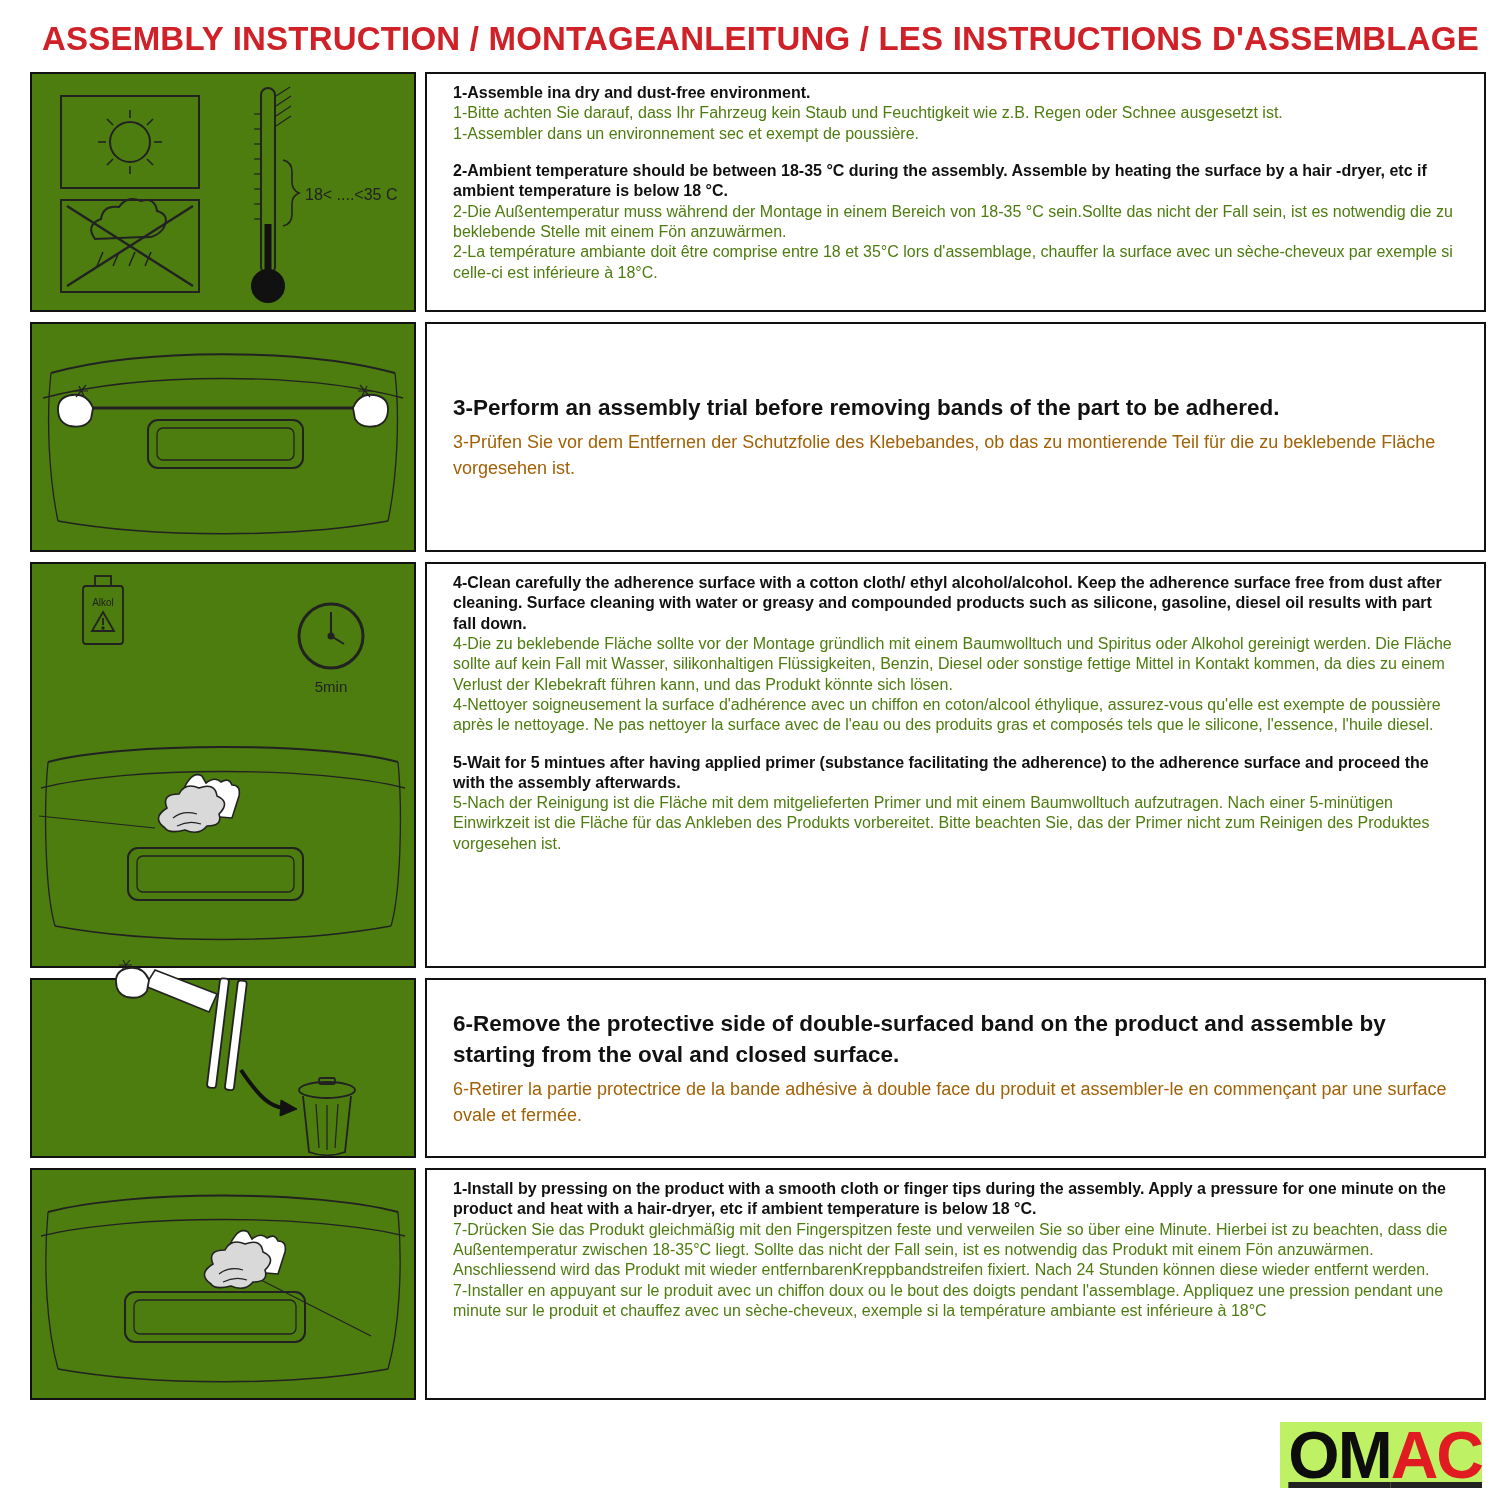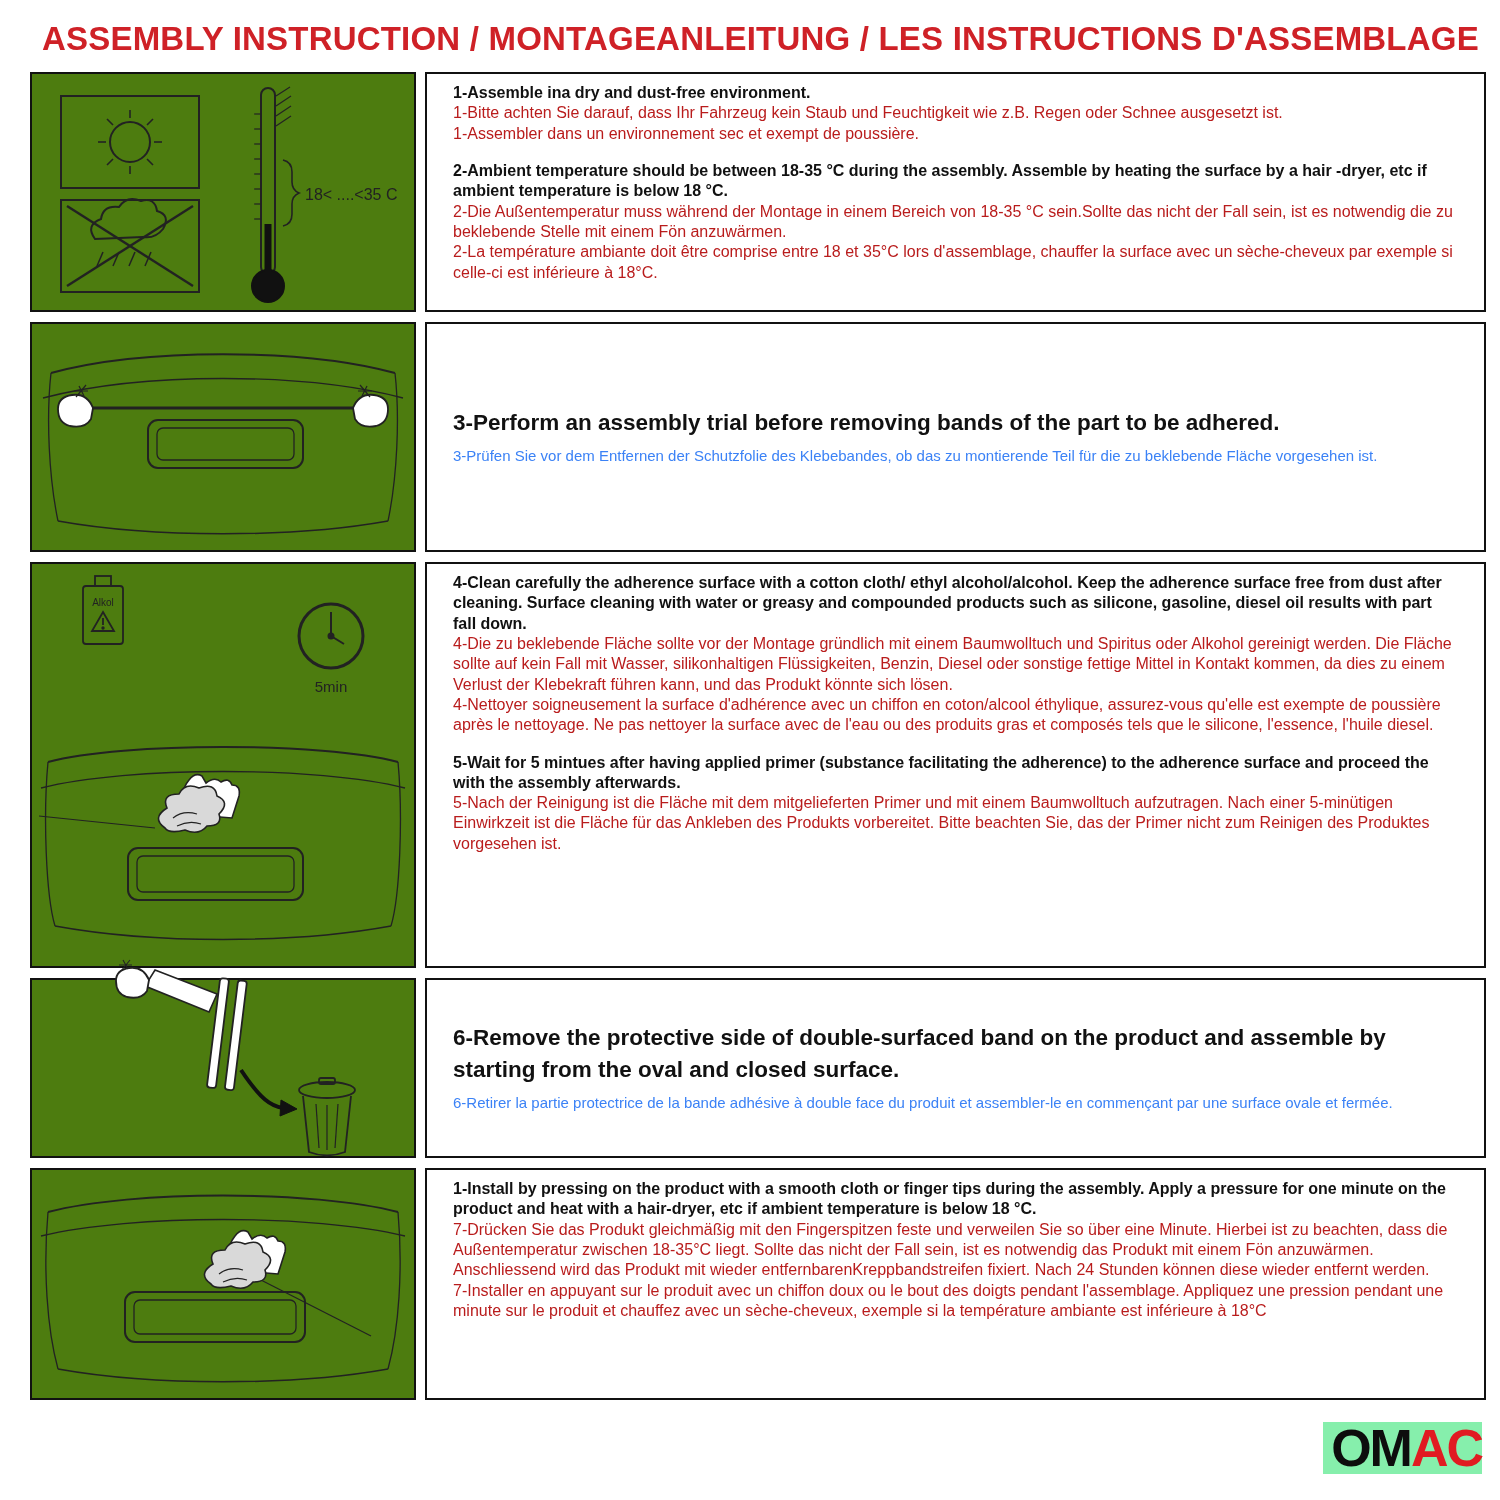--- a/index.html
+++ b/index.html
@@ -3,28 +3,28 @@
 <meta charset="utf-8">
 <style>
   html,body{margin:0;padding:0;background:#ffffff;}
   body{width:1500px;height:1500px;font-family:"Liberation Sans",sans-serif;color:#222;}
   .page{position:relative;width:1500px;height:1500px;box-sizing:border-box;padding-top:14px;}
   .title{color:#cf2127;font-weight:bold;font-size:33px;letter-spacing:.2px;margin:6px 20px 14px 42px;white-space:nowrap;}
   .row{display:flex;align-items:stretch;gap:9px;margin:0 14px 10px 30px;}
   .illus-box{flex:none;width:386px;border:2px solid #111;box-sizing:border-box;display:flex;align-items:center;justify-content:center;background:#4d7c0f;}
   .text-box{flex:1;border:2px solid #111;box-sizing:border-box;padding:9px 26px;background:#fff;overflow:hidden;}
   .text-box.center{display:flex;flex-direction:column;justify-content:center;}
-  .p{margin:0;font-size:16px;line-height:1.27;color:#b91c1c;}
+  .p{margin:0;font-size:16px;line-height:1.27;color:#4d7c0f;}
   .p.bold{font-weight:bold;color:#111;}
   .p.mt{margin-top:17px;}
-  .big .p{font-size:15px;line-height:1.42;color:#3b82f6;}
+  .big .p{font-size:18px;line-height:1.42;color:#a16207;}
   .big .p.bold{font-size:22.5px;color:#111;margin-bottom:4px;}
   .big .p + .p{margin-top:2px;}
   svg{display:block;}
-  .logo{position:absolute;right:18px;top:1422px;font-weight:900;font-size:52px;letter-spacing:-2px;line-height:1;background:#86efac;padding-left:8px;}
+  .logo{position:absolute;right:18px;top:1422px;font-weight:900;font-size:66px;letter-spacing:-2px;line-height:1;background:#bef264;padding-left:8px;text-decoration:underline;}
   .logo .lb{color:#0d0d0d;}
   .logo .lr{color:#e11b22;}
 </style>
 </head>
 <body>
 
 <div class="page">
 
   <div class="title">ASSEMBLY INSTRUCTION / MONTAGEANLEITUNG / LES INSTRUCTIONS D'ASSEMBLAGE</div>
 

